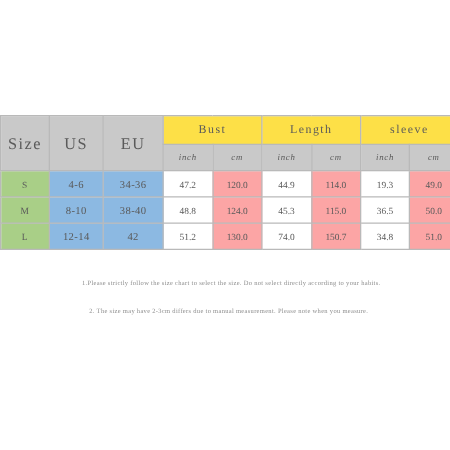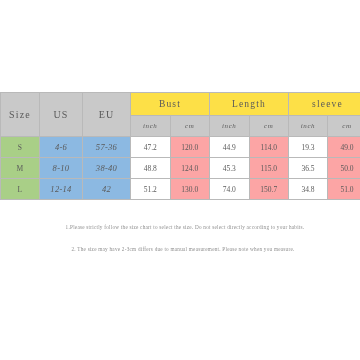--- a/index.html
+++ b/index.html
@@ -35,21 +35,21 @@
     vertical-align: middle;
     padding: 0;
     font-weight: normal;
     color: #5a5a5a;
   }
 
   
   th.hdr-main {
     background: #c9c9c9;
     height: 22px;
-    font-size: 10px;
+    font-size: 13px;
     letter-spacing: 1.2px;
     color: #555555;
   }
   th.hdr-span {
     background: #fde047;
     height: 22px;
     font-size: 9.5px;
     letter-spacing: 1.2px;
     color: #555555;
   }
@@ -68,21 +68,20 @@
   }
   td.c-size {
     background: #a9cf87;
     font-size: 7.5px;
     color: #5c6b52;
     letter-spacing: 0.5px;
   }
   td.c-region {
     background: #8cb9e2;
     font-size: 8.5px;
-    font-style: italic;
     color: #41506a;
     letter-spacing: 0.3px;
   }
   td.c-inch {
     background: #ffffff;
     font-size: 7.5px;
     color: #6a6a6a;
     margin-left: 41px;
   }
   td.c-cm {
@@ -129,21 +128,21 @@
         <th class="hdr-unit" style="width:39px">inch</th>
         <th class="hdr-unit" style="width:39px">cm</th>
         <th class="hdr-unit" style="width:38px">inch</th>
         <th class="hdr-unit" style="width:39px">cm</th>
       </tr>
     </thead>
     <tbody>
       <tr>
         <td class="c-size">S</td>
         <td class="c-region">4-6</td>
-        <td class="c-region">57-36</td>
+        <td class="c-region">34-36</td>
         <td class="c-inch">47.2</td>
         <td class="c-cm">120.0</td>
         <td class="c-inch">44.9</td>
         <td class="c-cm">114.0</td>
         <td class="c-inch">19.3</td>
         <td class="c-cm">49.0</td>
       </tr>
       <tr>
         <td class="c-size">M</td>
         <td class="c-region">8-10</td>

